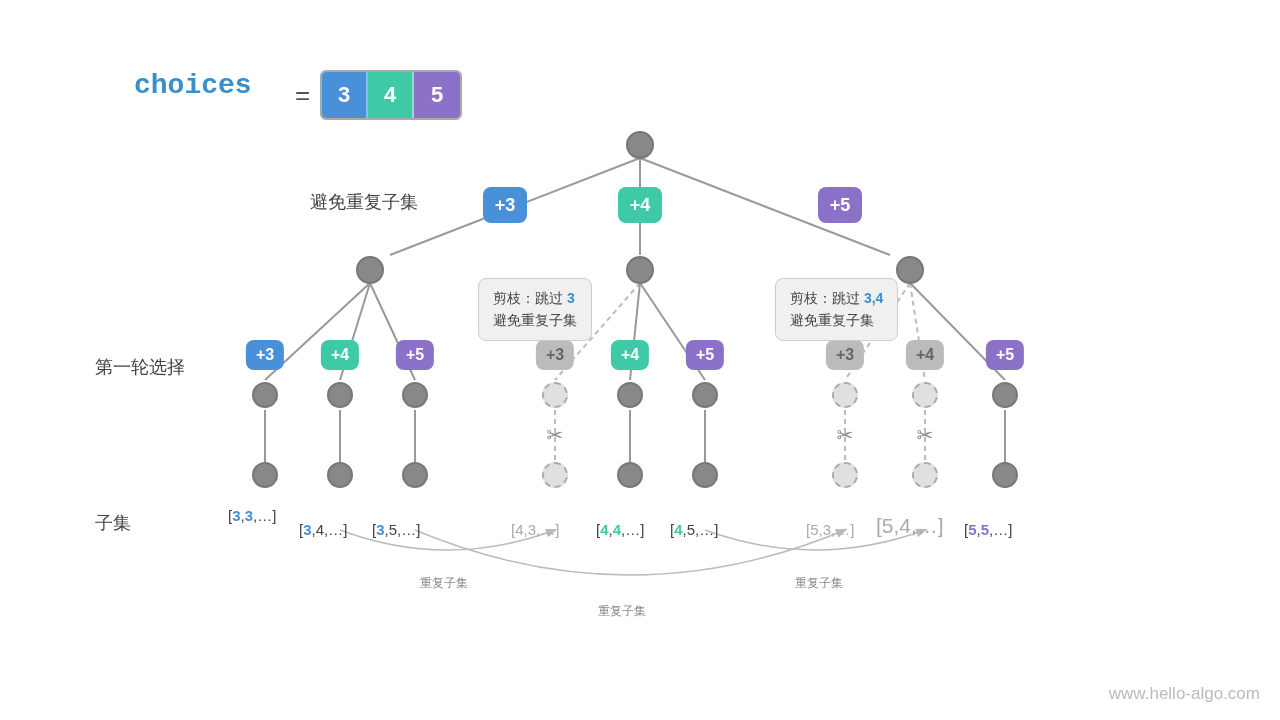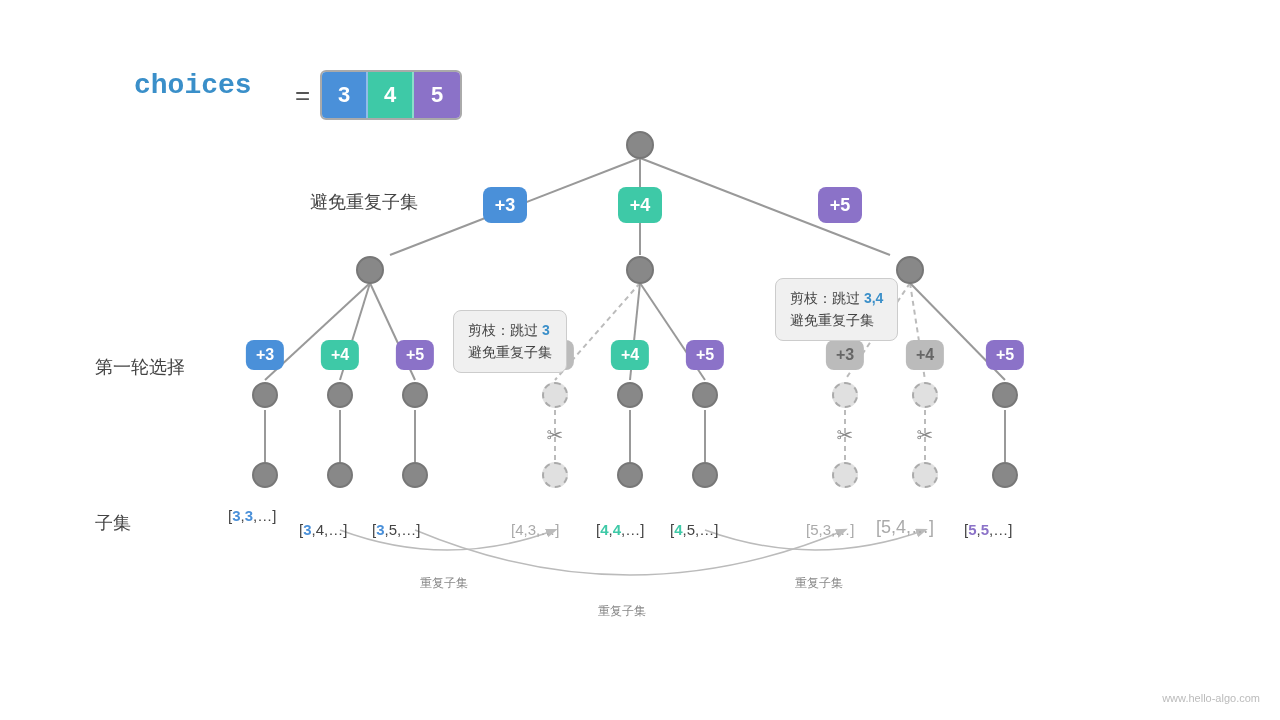--- a/index.html
+++ b/index.html
@@ -137,21 +137,21 @@
       position: absolute;
       font-size: 12px;
       color: #888;
     }
 
     
     .watermark {
       position: absolute;
       bottom: 16px;
       right: 20px;
-      font-size: 11px;
+      font-size: 17px;
       color: #bbb;
     }
 
     
     .scissor {
       position: absolute;
       font-size: 20px;
       transform: translate(-50%, -50%);
       color: #888;
     }
@@ -255,21 +255,21 @@
   <div class="node node-solid" style="width:26px;height:26px;left:415px;top:475px;"></div>
 
   <div class="node node-dashed" style="width:26px;height:26px;left:555px;top:475px;"></div>
   <div class="node node-solid" style="width:26px;height:26px;left:630px;top:475px;"></div>
   <div class="node node-solid" style="width:26px;height:26px;left:705px;top:475px;"></div>
 
   <div class="node node-dashed" style="width:26px;height:26px;left:845px;top:475px;"></div>
   <div class="node node-dashed" style="width:26px;height:26px;left:925px;top:475px;"></div>
   <div class="node node-solid" style="width:26px;height:26px;left:1005px;top:475px;"></div>
 
-  <div class="prune-box" style="left:453px;top:278px;margin-top:32px;">
+  <div class="prune-box" style="left:478px;top:278px;">
     <span>剪枝：跳过 <span class="hi">3</span></span><br>
     <span>避免重复子集</span>
   </div>
 
   <div class="prune-box" style="left:775px;top:278px;">
     <span>剪枝：跳过 <span class="hi">3,4</span></span><br>
     <span>避免重复子集</span>
   </div>
 
   <div class="scissor" style="left:555px;top:435px;">✂</div>
@@ -292,21 +292,21 @@
   </div>
   <div style="position:absolute;bottom:182px;left:596px;font-size:15px;color:#444;">
     [<span style="color:#3ec9a7;font-weight:bold;">4</span>,<span style="color:#3ec9a7;font-weight:bold;">4</span>,…]
   </div>
   <div style="position:absolute;bottom:182px;left:670px;font-size:15px;color:#444;">
     [<span style="color:#3ec9a7;font-weight:bold;">4</span>,5,…]
   </div>
   <div style="position:absolute;bottom:182px;left:806px;font-size:15px;color:#aaa;">
     [5,3,…]
   </div>
-  <div style="position:absolute;bottom:182px;left:876px;font-size:18px;color:#aaa;text-align:right;">
+  <div style="position:absolute;bottom:182px;left:876px;font-size:21px;color:#aaa;text-align:right;">
     [5,4,…]
   </div>
   <div style="position:absolute;bottom:182px;left:964px;font-size:15px;color:#444;">
     [<span style="color:#8b72c8;font-weight:bold;">5</span>,<span style="color:#8b72c8;font-weight:bold;">5</span>,…]
   </div>
 
   <div class="dup-label" style="position:absolute;bottom:128px;left:420px;">重复子集</div>
   <div class="dup-label" style="position:absolute;bottom:100px;left:598px;">重复子集</div>
   <div class="dup-label" style="position:absolute;bottom:128px;left:795px;">重复子集</div>
 

